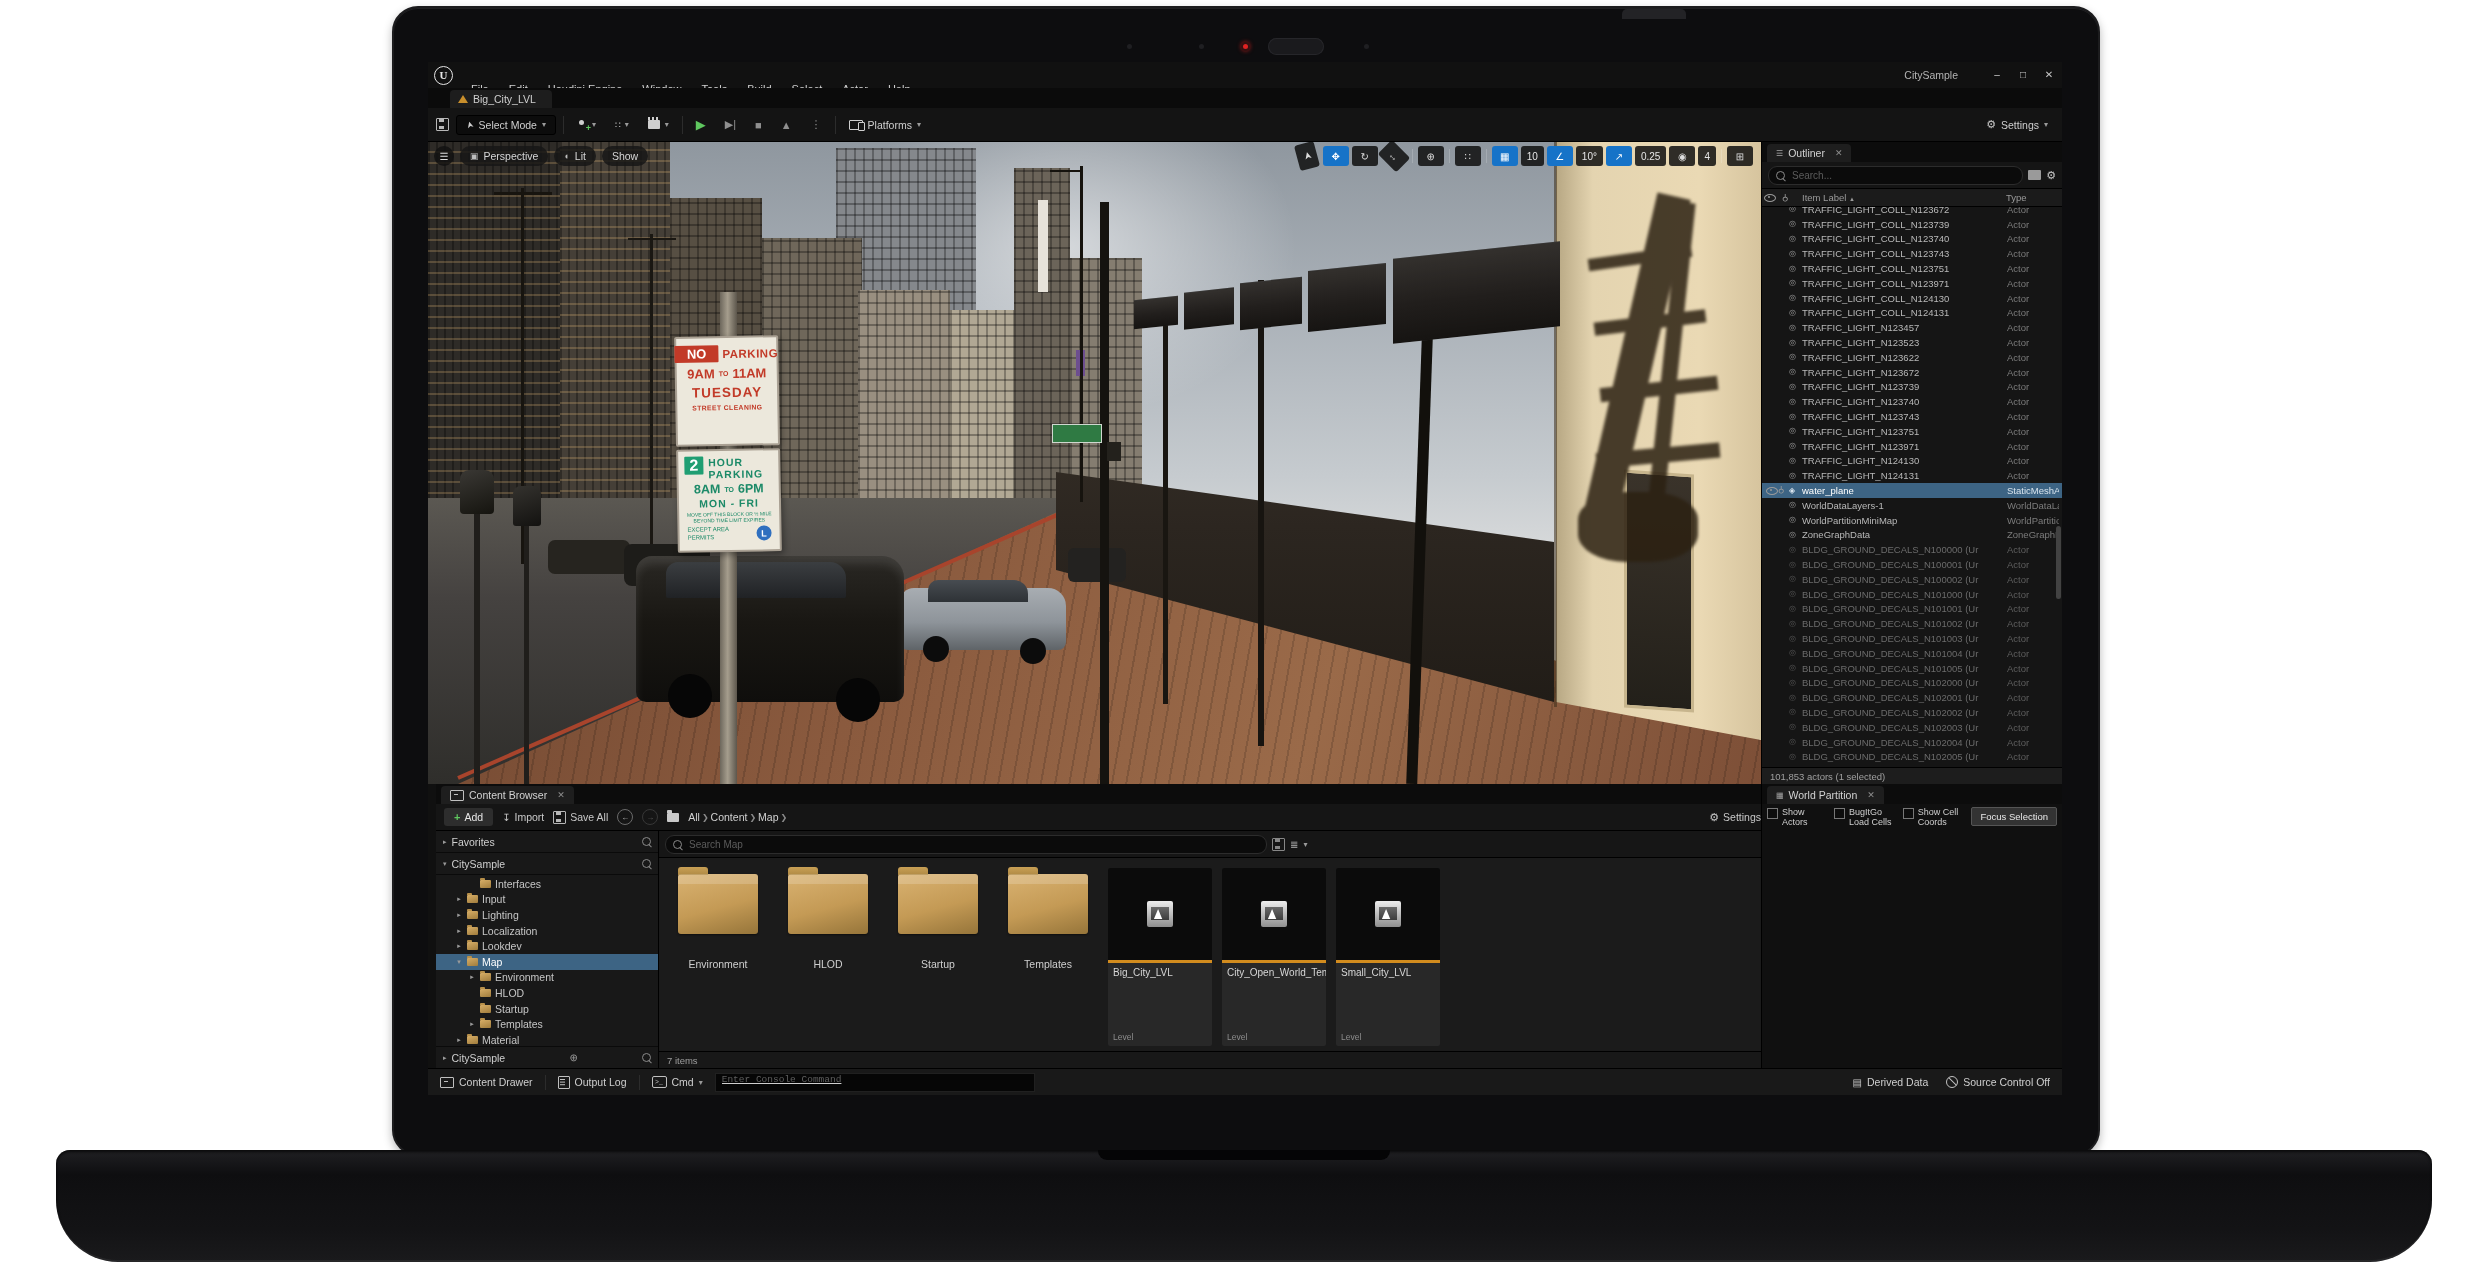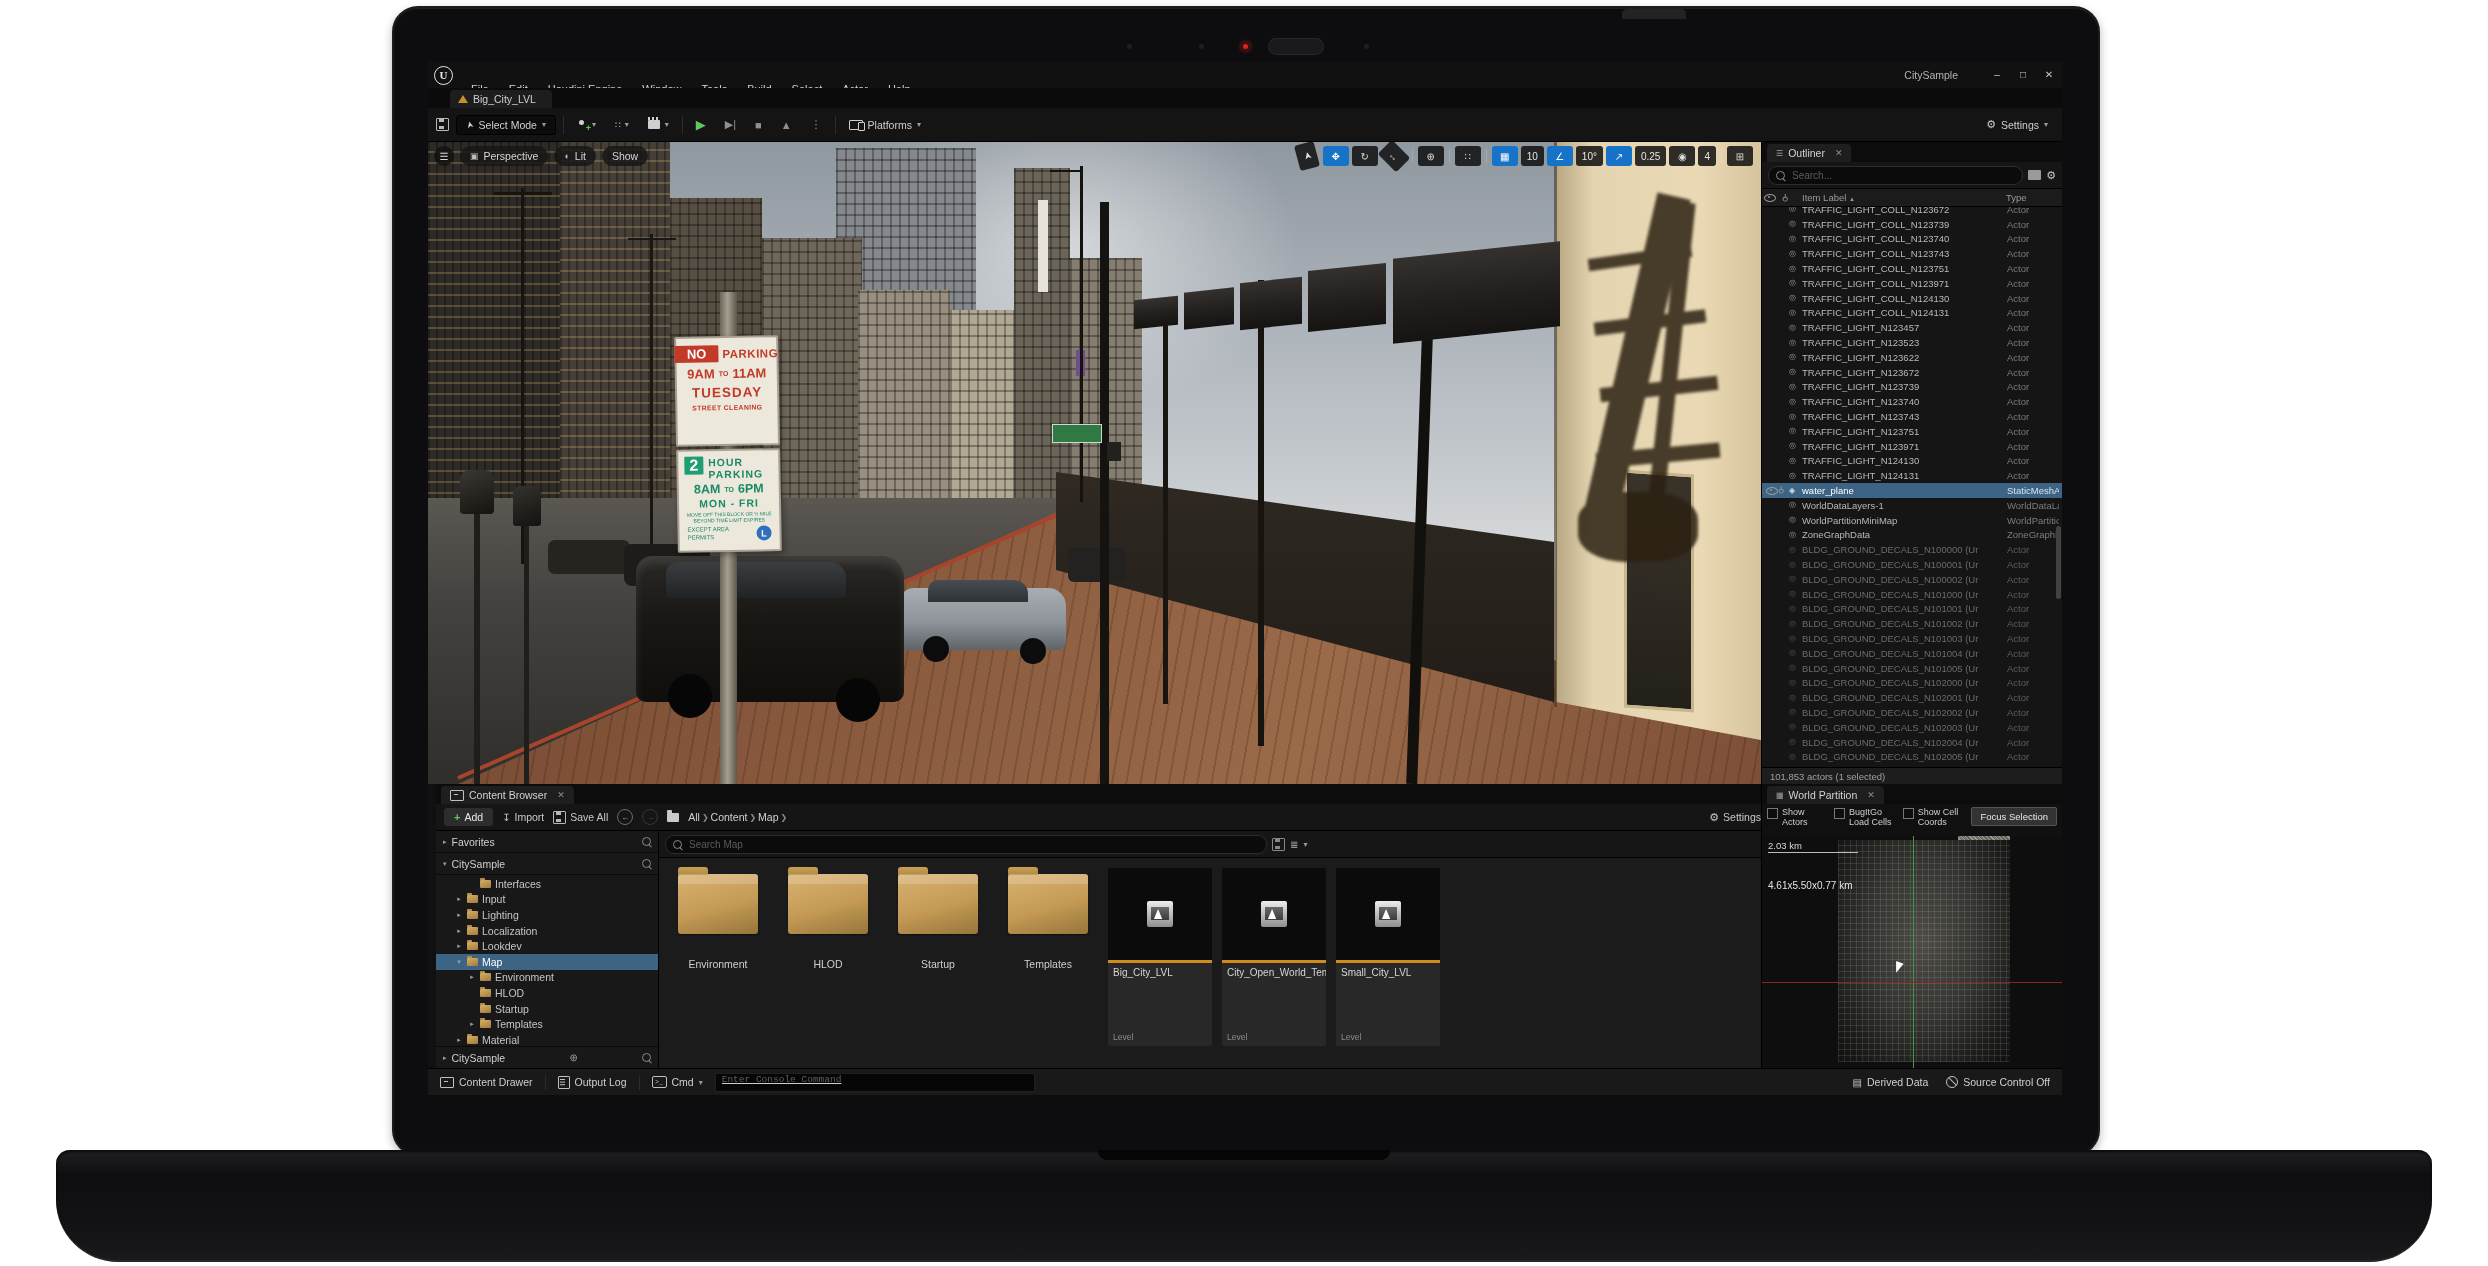--- a/index.html
+++ b/index.html
@@ -822,20 +822,21 @@
                 </div>
                 <div class="lvlcard">
                   <div class="lvlthumb">
                     <div class="lvlico"></div>
                   </div>
                   <div class="lvlstripe"></div>
                   <div class="lvlname">Small_City_LVL</div>
                   <div class="lvltag">Level</div>
                 </div>
               </div>
+            <div class="cb-foot">7 items</div>
           </div>
         </div>
       </div>
 
       <div class="panel" style="left:1333px;top:722px;width:301px;height:284px;border-left:1px solid #000;display:flex;flex-direction:column;background:#101010;">
         <div class="ptabbar">
           <div class="ptab">
             <span class="pt-ico">▦</span>
             <span>World Partition</span>
             <span class="x">✕</span>
@@ -849,33 +850,20 @@
             <div class="wpcheck">
               <div class="wpbox"></div>
               <div class="wplabel">BugItGo Load Cells</div>
             </div>
             <div class="wpcheck">
               <div class="wpbox"></div>
               <div class="wplabel">Show Cell Coords</div>
             </div>
             <div class="wpbtn">Focus Selection</div>
           </div>
-        <div class="wp-map">
-          <div class="spk" style="left:76px;top:4px;width:40px;height:34px;"></div>
-          <div class="spk" style="left:196px;top:0px;width:52px;height:70px;"></div>
-          <div class="spk" style="left:206px;top:96px;width:42px;height:64px;"></div>
-          <div class="spk" style="left:76px;top:180px;width:70px;height:46px;"></div>
-          <div class="spk" style="left:186px;top:176px;width:62px;height:50px;"></div>
-          <div class="maptex"></div>
-          <div class="gline" style="left:151px;"></div>
-          <div class="rline" style="top:146px;"></div>
-          <div class="wcursor" style="left:132px;top:126px;"></div>
-          <div class="scalebar">2.03 km</div>
-          <div class="dims">4.61x5.50x0.77 km</div>
-        </div>
       </div>
 
       <div class="statusbar">
         <div class="sb-item">
           <span class="icon-drawer"></span>
           <span>Content Drawer</span>
         </div>
         <div class="sb-sep"></div>
         <div class="sb-item">
           <span class="icon-log"></span>

